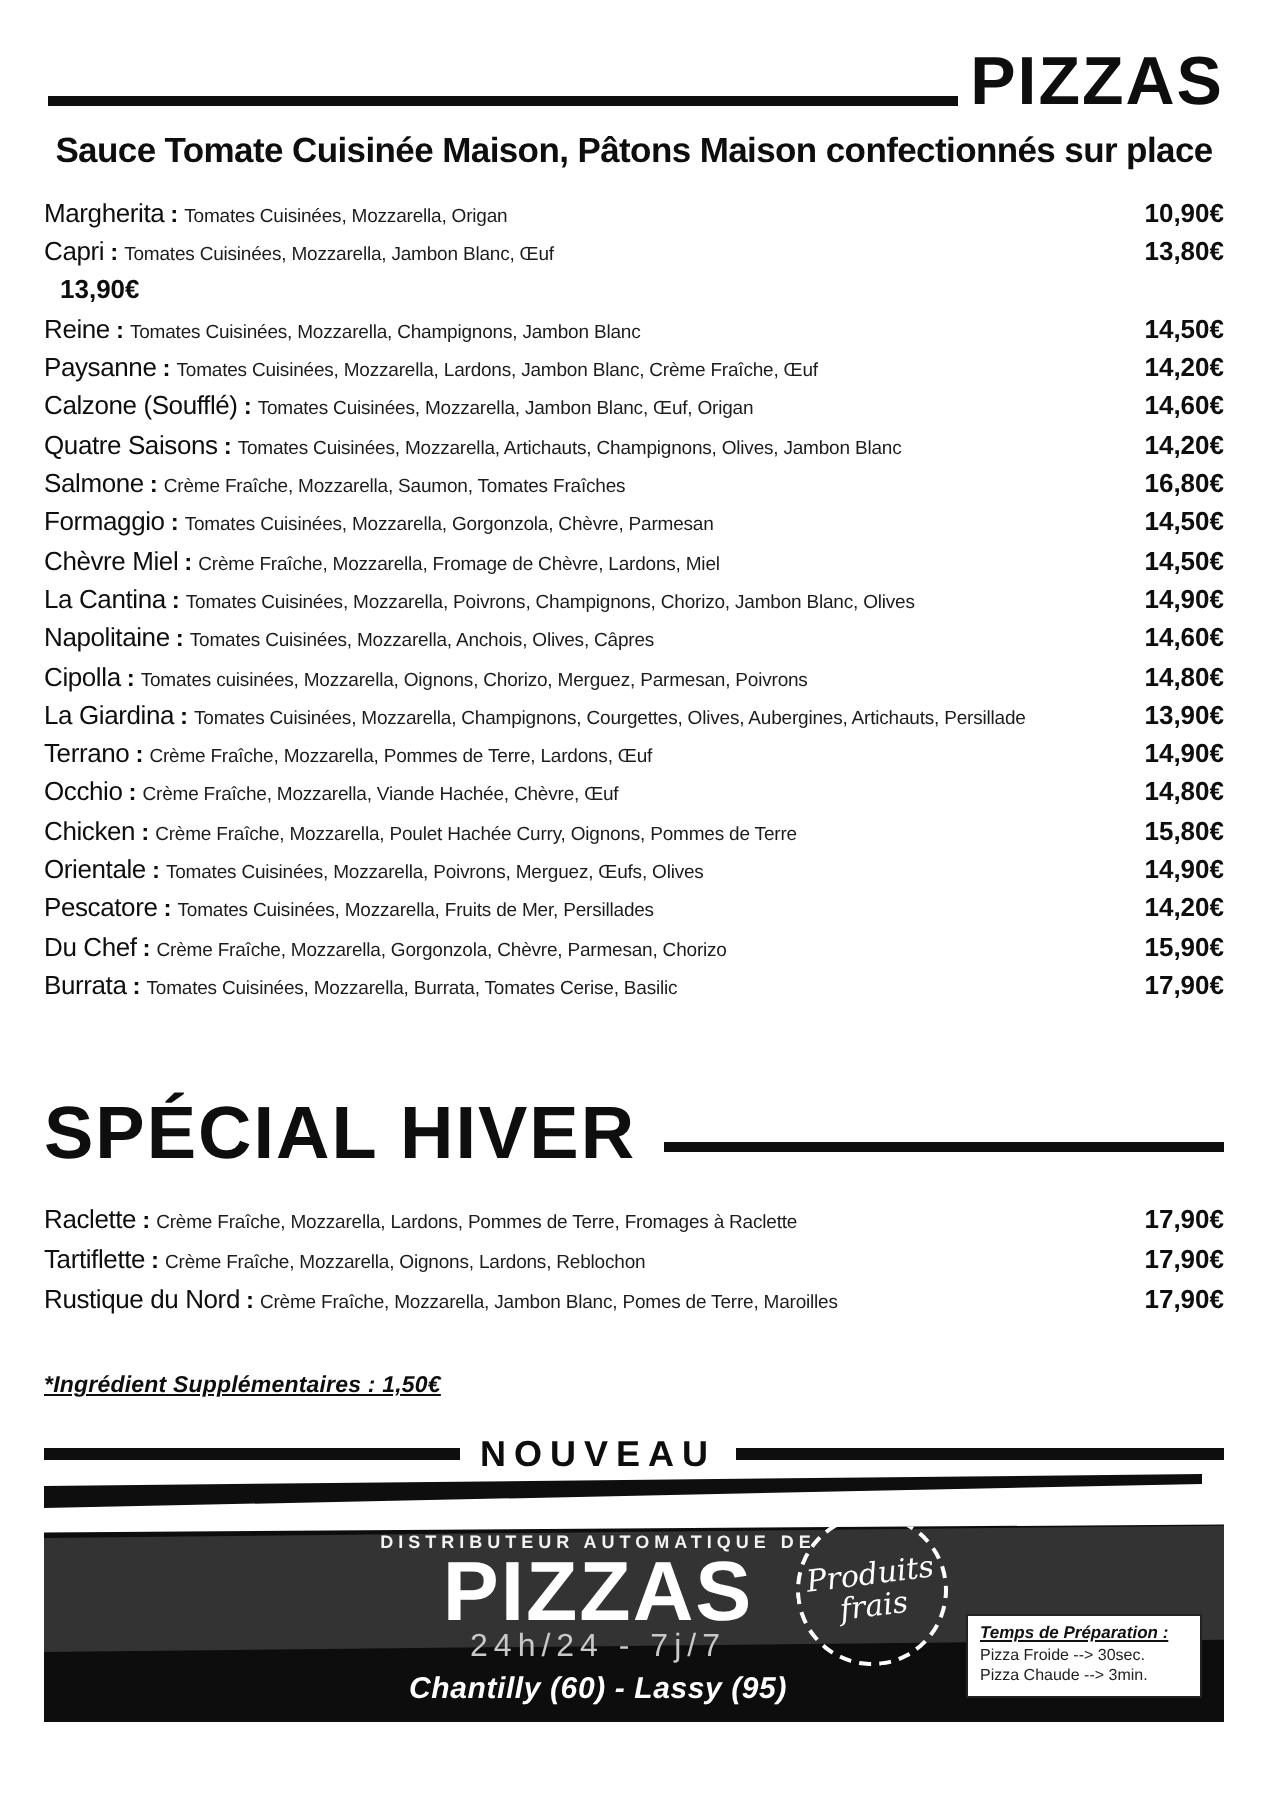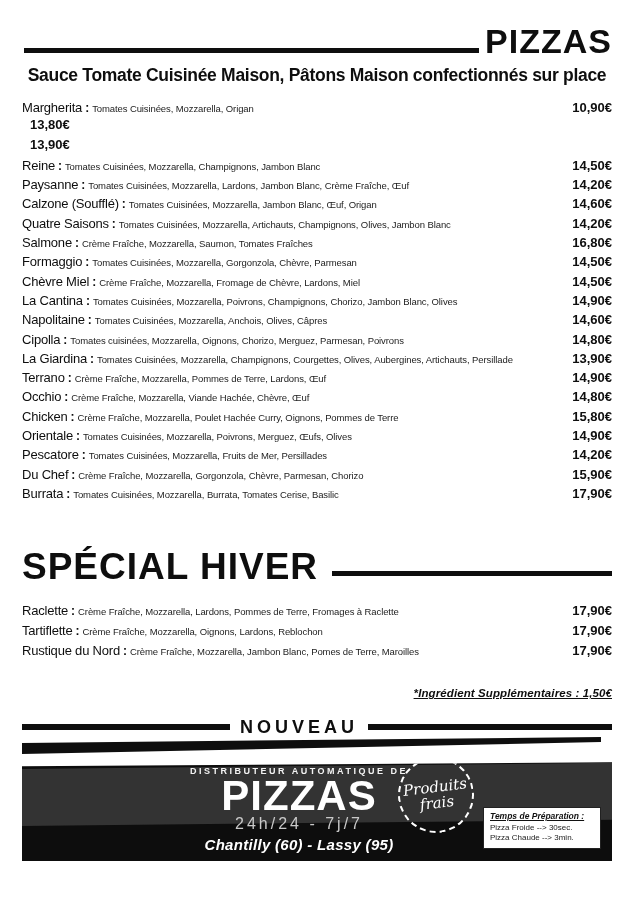--- a/index.html
+++ b/index.html
@@ -35,21 +35,21 @@
 
   
   .special-hdr { display:flex; align-items:center; margin-top:44px; height:40px; }
   .special-title { font-size:37px; font-weight:bold; letter-spacing:1px; white-space:nowrap; }
   .special-line { flex:1; height:5px; background:#0e0e0e; margin-left:14px; margin-top:12px; }
   .special-list { margin-top:14px; }
   .special-list .row { height:20px; }
 
   
   .note {
-    margin-top:26px; text-align:right; font-size:11.5px; font-weight:bold;
+    margin-top:26px; font-size:11.5px; font-weight:bold;
     font-style:italic; text-decoration:underline; letter-spacing:0.1px;
   }
 
   
   .nouveau { display:flex; align-items:center; margin-top:21px; height:14px; }
   .nv-line-left  { width:208px; height:6px; background:#0e0e0e; }
   .nv-label {
     font-size:18px; font-weight:bold; letter-spacing:4px; padding:0 10px;
     white-space:nowrap;
   }
@@ -107,20 +107,23 @@
   <div class="menu-list">
 
       <div class="row">
         <div class="row-text">
           <span class="item-name">Margherita</span><span class="item-sep">:</span><span class="item-desc">Tomates Cuisinées, Mozzarella, Origan</span>
         </div>
         <div class="item-price">10,90€</div>
       </div>
 
       <div class="row">
+        <div class="row-text">
+          <span class="item-name">Capri</span><span class="item-sep">:</span><span class="item-desc">Tomates Cuisinées, Mozzarella, Jambon Blanc, Œuf</span>
+        </div>
         <div class="item-price">13,80€</div>
       </div>
 
       <div class="row">
         <div class="item-price">13,90€</div>
       </div>
 
       <div class="row">
         <div class="row-text">
           <span class="item-name">Reine</span><span class="item-sep">:</span><span class="item-desc">Tomates Cuisinées, Mozzarella, Champignons, Jambon Blanc</span>

